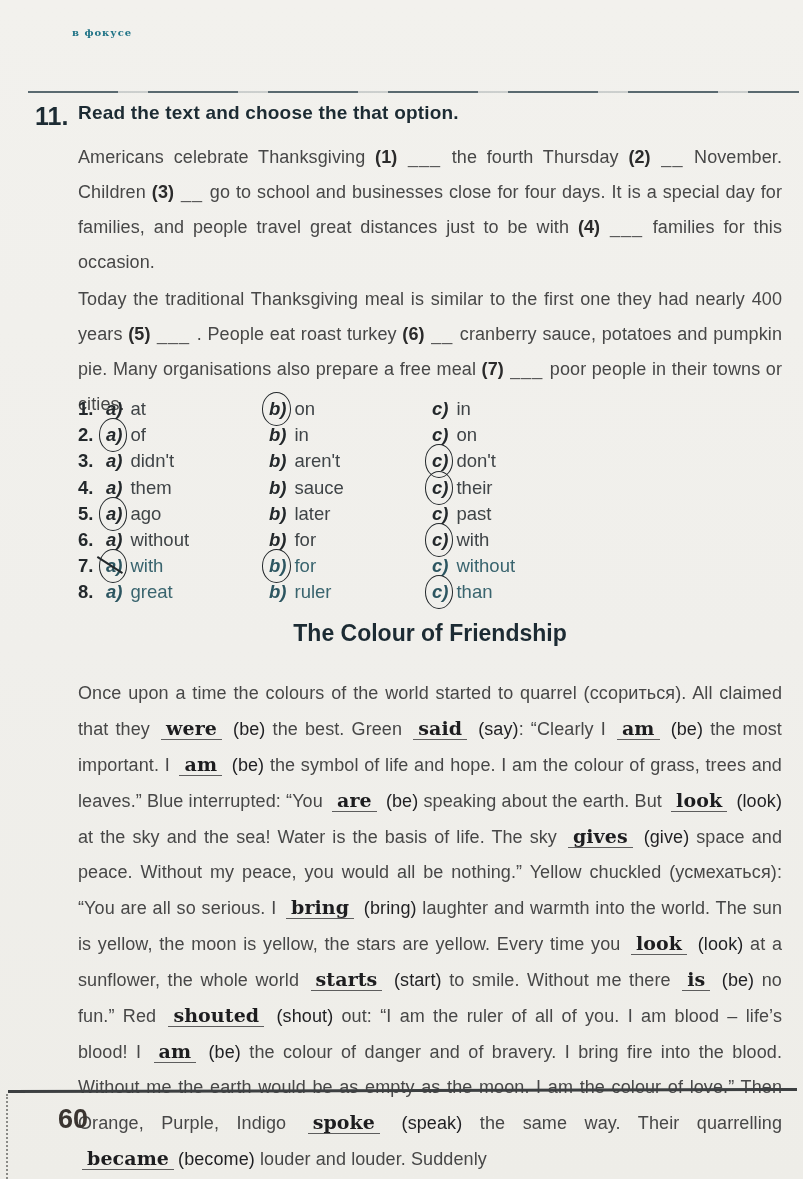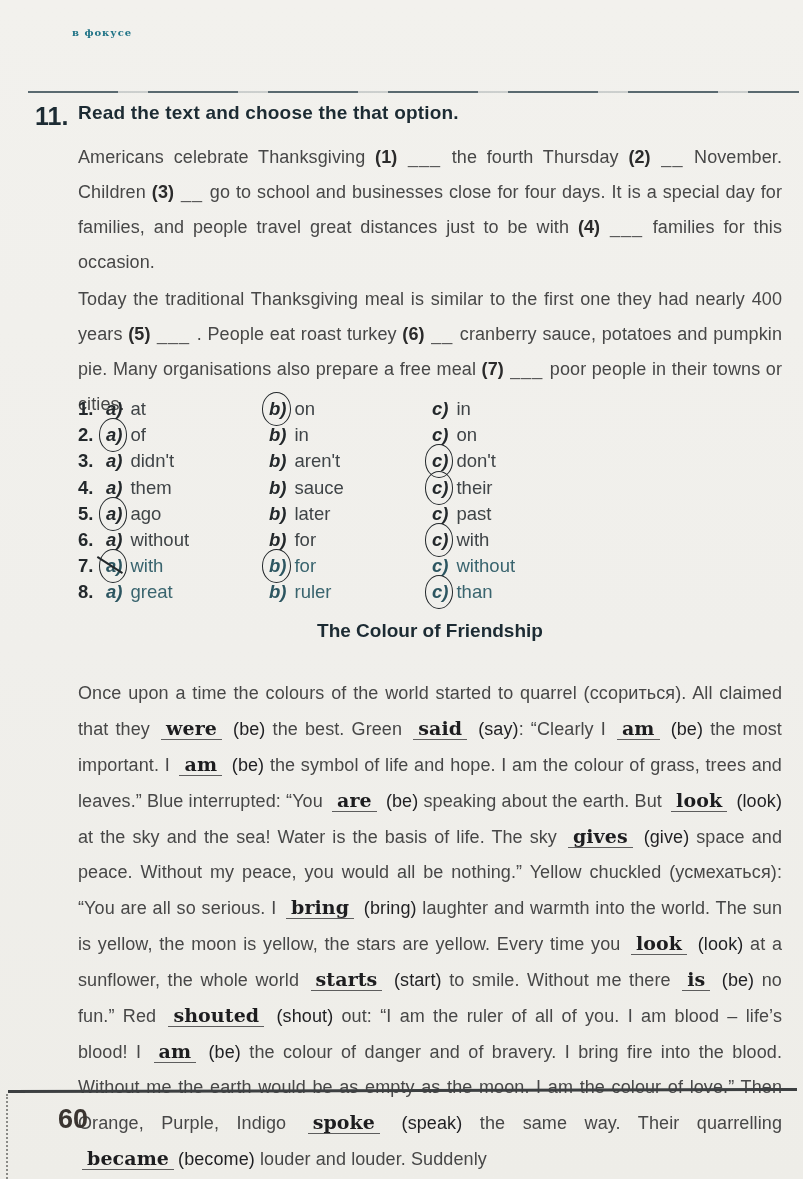--- a/index.html
+++ b/index.html
@@ -47,21 +47,21 @@
   .opt-row .opt-cell:nth-child(2){ width:163px; }
   .opt-row .opt-cell:nth-child(3){ width:163px; }
   .opt-key { font-style:italic; font-weight:bold; color:#23282b; margin-right:8px; position:relative; }
   .opt-row.tint .opt-key { color:#2c5560; }
   .opt-key.circled::before { content:''; position:absolute; left:-7px; top:-6px; right:-5px; bottom:-6px;
     border:1.7px solid #23282b; border-radius:50%; }
   .opt-key.struck::after { content:''; position:absolute; left:-11px; top:42%; width:30px; height:1.7px;
     background:#23282b; transform:rotate(33deg); }
   
   #ex12-head { position:absolute; top:616px; left:35px; right:21px; }
-  .story-title { font-weight:bold; font-size:19px; color:#1c2b33; text-align:center; margin:4px 0 0 43px; }
+  .story-title { font-weight:bold; font-size:23px; color:#1c2b33; text-align:center; margin:4px 0 0 43px; }
   #ex12-body { position:absolute; top:676px; left:78px; width:704px; }
   
   .footer-line { position:absolute; top:1089px; left:8px; right:6px; height:2.5px; background:#3c3f41;
     transform:rotate(-.15deg); }
   .page-num { position:absolute; top:1104px; left:58px; font-weight:bold; font-size:27px; color:#3a3430;
     font-family:Liberation Sans, sans-serif; }
   .dotted-edge { position:absolute; top:1094px; bottom:0; left:6px; width:0; border-left:2px dotted #8a8a86; }
 </style>
 </head>
 <body>

